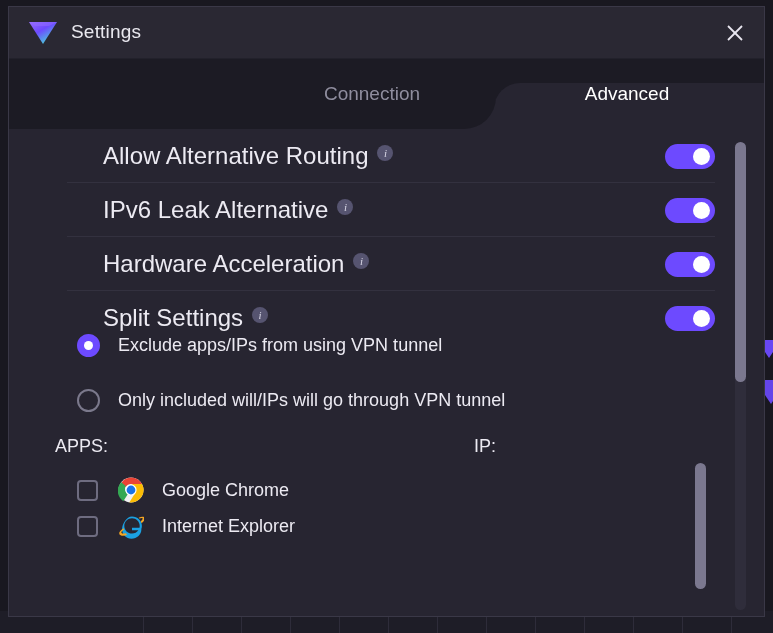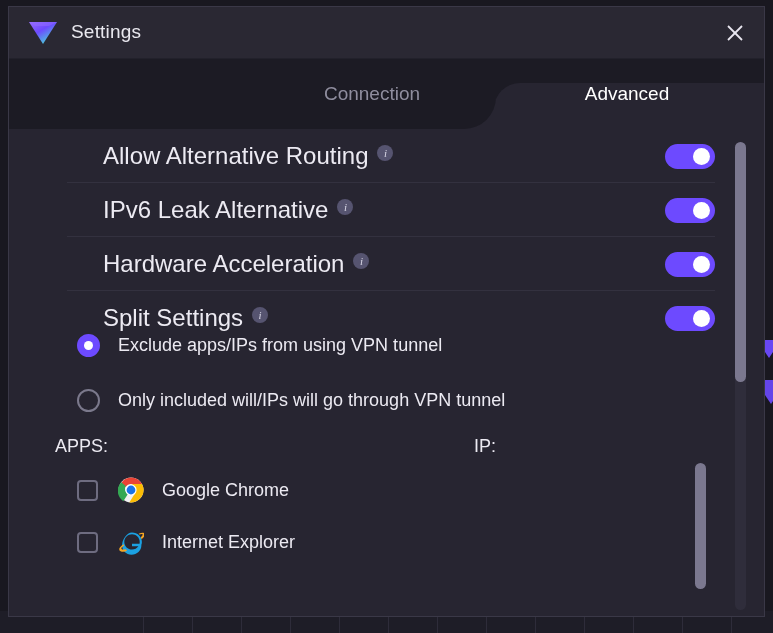--- a/index.html
+++ b/index.html
@@ -387,21 +387,21 @@
             <path d="M13 .5A12.5 12.5 0 0 1 24 7H13a6 6 0 0 0-5.2 3L3.2 6.2A12.5 12.5 0 0 1 13 .5Z" fill="#ea4335"></path>
             <path d="M3.2 6.2 7.8 10A6 6 0 0 0 9.9 18l-4.6 7.2A12.5 12.5 0 0 1 3.2 6.2Z" fill="#34a853" transform="translate(0,-1)"></path>
             <path d="M24 7a12.5 12.5 0 0 1-12.7 18.4l5.9-9.4A6 6 0 0 0 13 7Z" fill="#fbbc05"></path>
             <circle cx="13" cy="13" r="5.6" fill="#ffffff"></circle>
             <circle cx="13" cy="13" r="4.4" fill="#1a73e8"></circle>
           </svg>
         </span>
         <span class="app-name">Google Chrome</span>
       </div>
 
-      <div class="app-row" style="top:400px;">
+      <div class="app-row" style="top:384px;">
         <span class="checkbox"></span>
         <span class="app-icon">
           <svg viewBox="0 0 26 26" width="26" height="26">
             <path d="M14 3.5c5.5 0 9.9 4.2 9.9 9.4 0 1.3-.3 2.6-.8 3.7l-1.8-1.3c.3-.8.4-1.6.4-2.4 0-4.2-3.5-7.6-7.7-7.6s-7.7 3.4-7.7 7.6c0 4.2 3.5 7.6 7.7 7.6 2.7 0 5-1.3 6.4-3.3H14v-2.4h9.3c.1.5.1 1 .1 1.5 0 5.2-4.4 9.4-9.9 9.4S4.1 21.5 4.1 16.3 8.5 3.5 14 3.5Z" fill="#1ba1e2"></path>
             <path d="M5.5 15.2C2.6 17 .7 19.2 1.3 20.9c.6 1.8 3.8 2.2 7.6 1.2l-.9-1.9c-2.4.6-4.3.4-4.6-.5-.3-.8.8-2.1 2.7-3.3Z" fill="#f5a623"></path>
             <path d="M20.7 4.7c3-1.3 5.4-1.4 6 .2.5 1.4-.8 3.4-3.2 5.3l-.7-2c1.3-1.1 2-2.1 1.8-2.7-.2-.6-1.5-.6-3.3.1Z" fill="#f5a623"></path>
           </svg>
         </span>
         <span class="app-name">Internet Explorer</span>
       </div>

